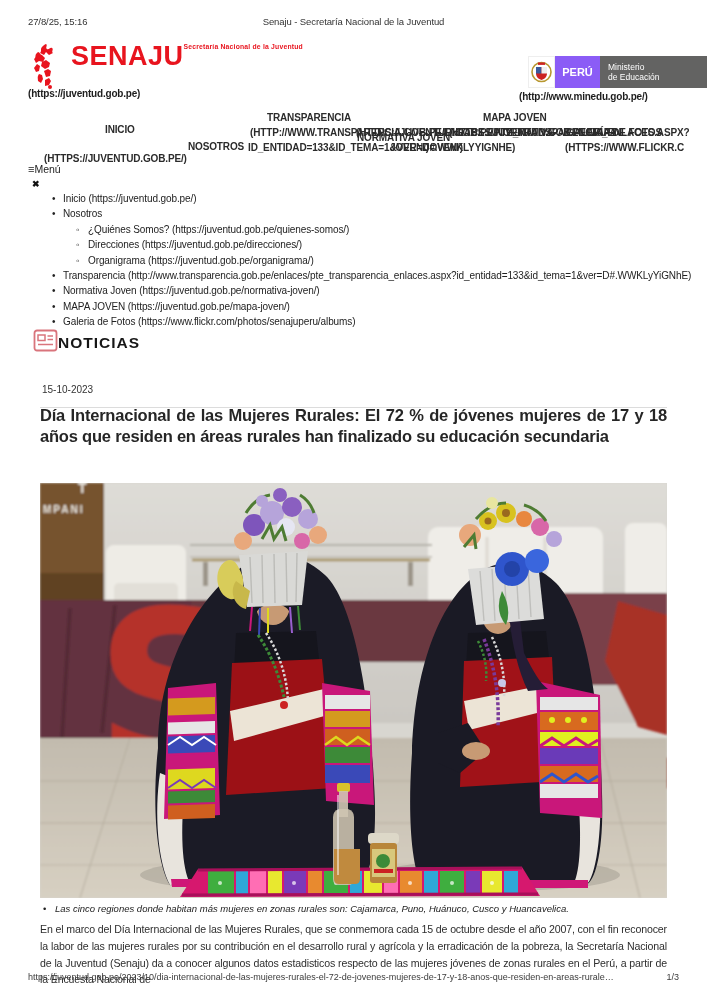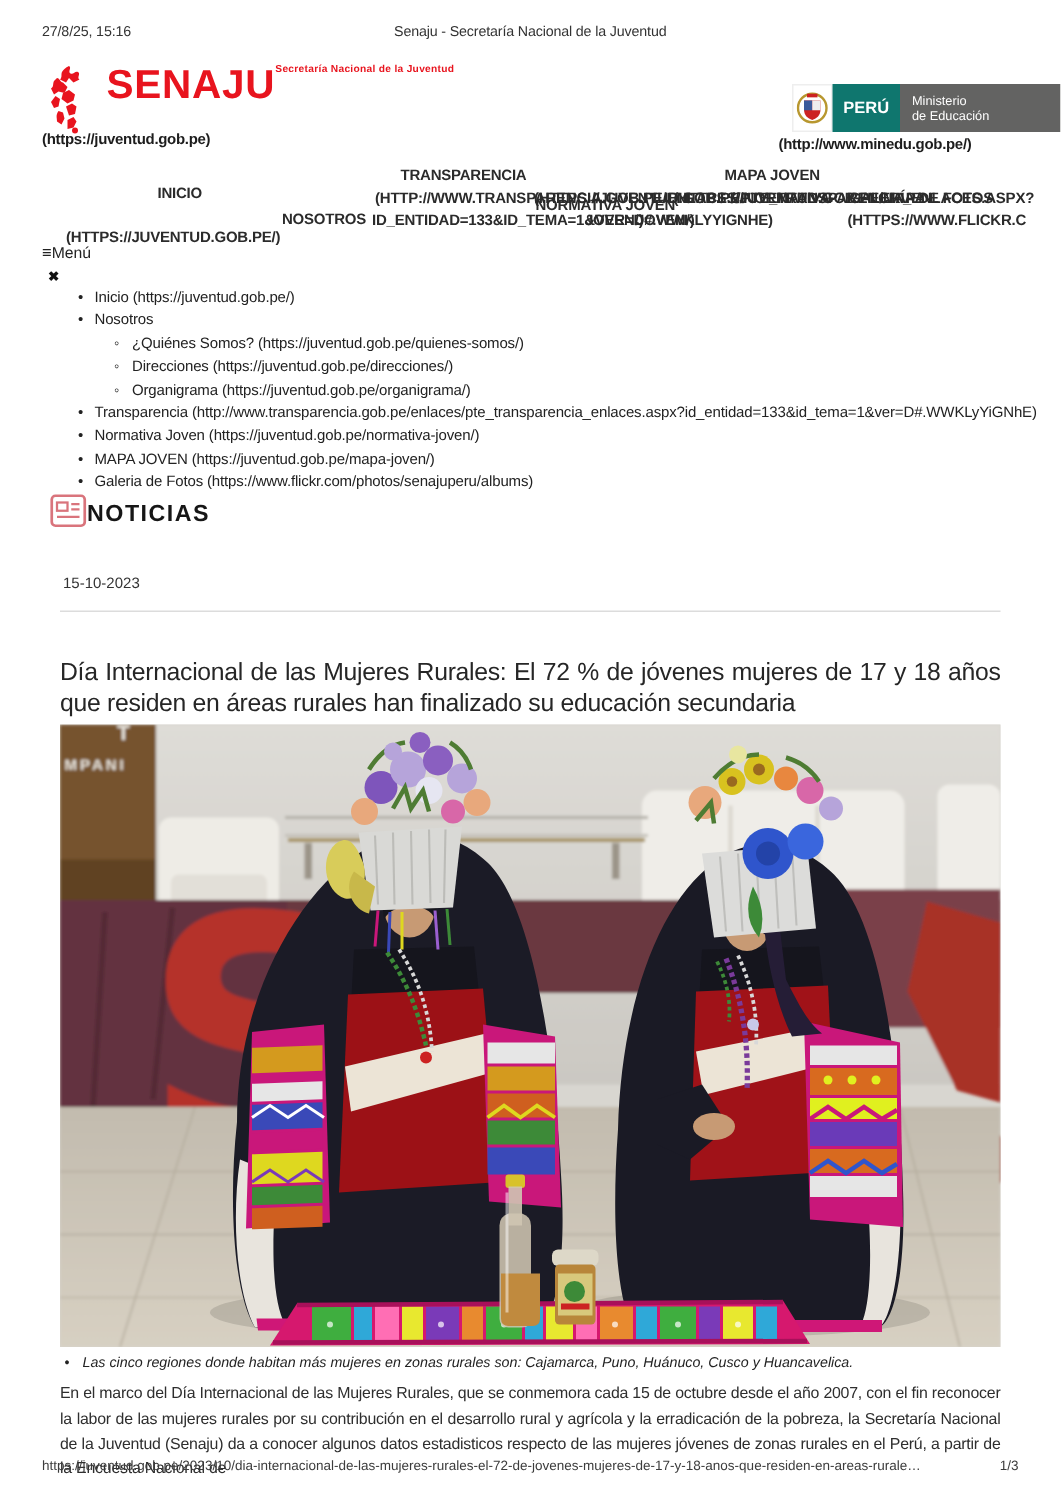--- a/index.html
+++ b/index.html
@@ -41,21 +41,21 @@
   .mi::before { content:"•"; position:absolute; left:52px; font-size:10px; }
   .mi.lvl2 { padding-left:88px; }
   .mi.lvl2::before { content:"◦"; left:76px; }
 
   
   #noticias { left:33px; top:329px; display:flex; align-items:center; }
   #noticias-title { font-size:15.5px; font-weight:bold; letter-spacing:1px; color:#161616; }
   #article-date { left:42px; top:384px; font-size:10px; color:#333; }
   #rule { left:40px; top:407px; width:627px; border-top:1px solid #dcdcdc; height:0; }
 
-  #article-title { left:40px; top:438px; width:627px; font-size:16.5px; font-weight:normal;
+  #article-title { left:40px; top:405px; width:627px; font-size:16.5px; font-weight:bold;
     line-height:20.5px; text-align:justify; color:#262626; white-space:normal; letter-spacing:-0.2px; }
 
   #photo { left:40px; top:483px; width:627px; height:415px; background:#d8d6d0; }
   #photo svg { display:block; }
 
   #article-bullet { left:55px; top:903px; width:600px; font-size:9.5px; font-style:italic;
     color:#222; white-space:normal; }
   #article-bullet::before { content:"•"; position:absolute; left:-12px; font-style:normal; }
   #article-para { left:40px; top:921px; width:627px; font-size:10.6px; line-height:16.8px;
     text-align:justify; color:#2e2e2e; white-space:normal; letter-spacing:-0.15px; }
@@ -97,21 +97,21 @@
   <div class="abs" id="minedu-logo">
     <span id="minedu-escudo">
       <svg width="21" height="26" viewBox="0 0 21 26">
         <circle cx="10.5" cy="13" r="9.5" fill="none" stroke="#b8972f" stroke-width="1.6"></circle>
         <path d="M5 8h11v6c0 4-2.5 6-5.5 7C7.5 20 5 18 5 14z" fill="#c22"></path>
         <path d="M5 8h5.5v6.5H5z" fill="#3a5a9a"></path>
         <path d="M10.5 8H16v6.5h-5.5z" fill="#eee"></path>
         <rect x="7" y="3.5" width="7" height="2.4" fill="#c22"></rect>
       </svg>
     </span>
-    <span id="minedu-red" style="background:#0f766e;">PERÚ</span>
+    <span id="minedu-red" style="background:#8b5cf6;">PERÚ</span>
     <span id="minedu-gray" style="background:#636362;">
       <span>Ministerio</span>
       <span>de Educación</span>
     </span>
   </div>
   <div class="abs" id="minedu-url">(http://www.minedu.gob.pe/)</div>
 
   <div class="abs" id="nav">
     <span style="left:105px; top:16px;">INICIO</span>
     <span style="left:44px; top:33px;margin-top:12px;">(HTTPS://JUVENTUD.GOB.PE/)</span>

